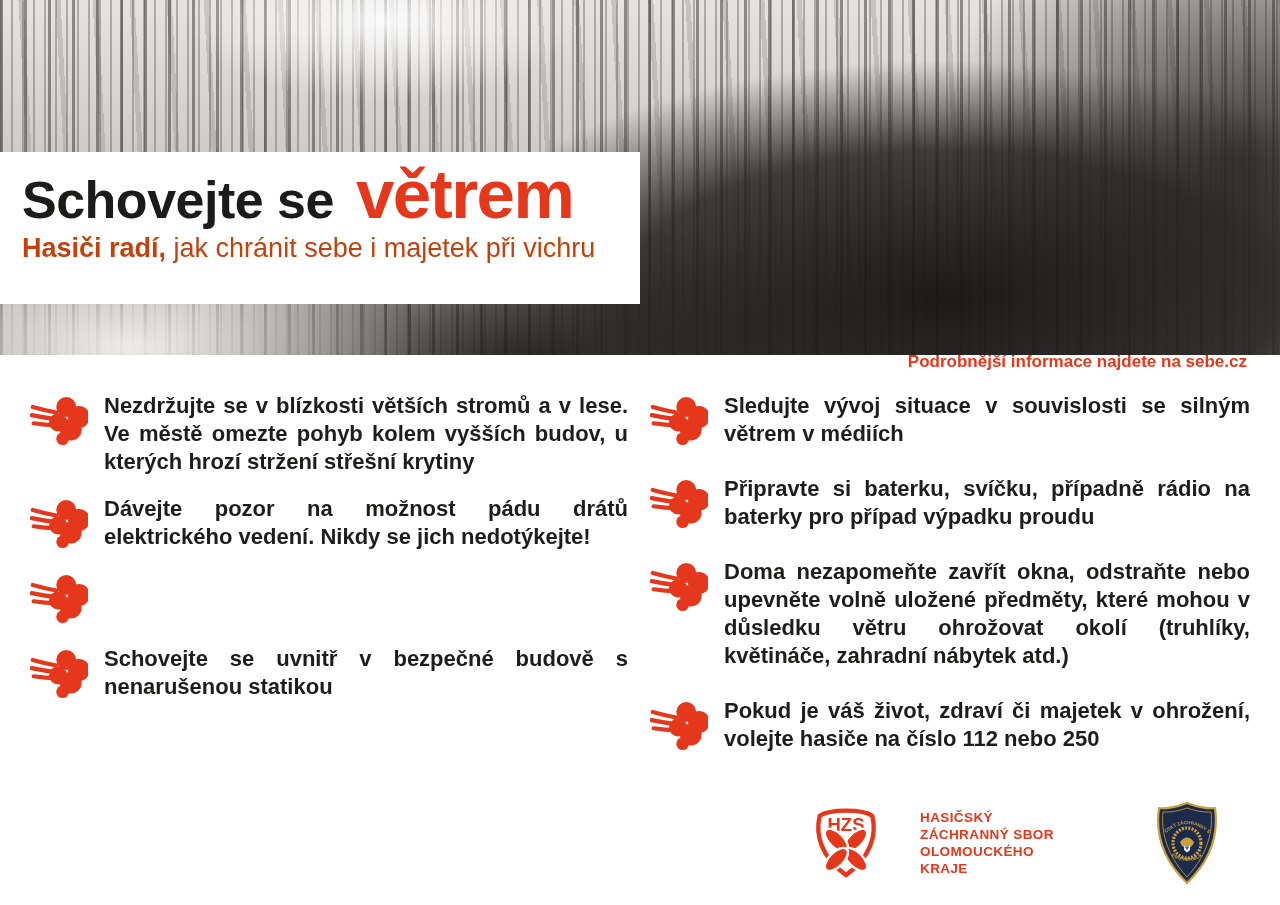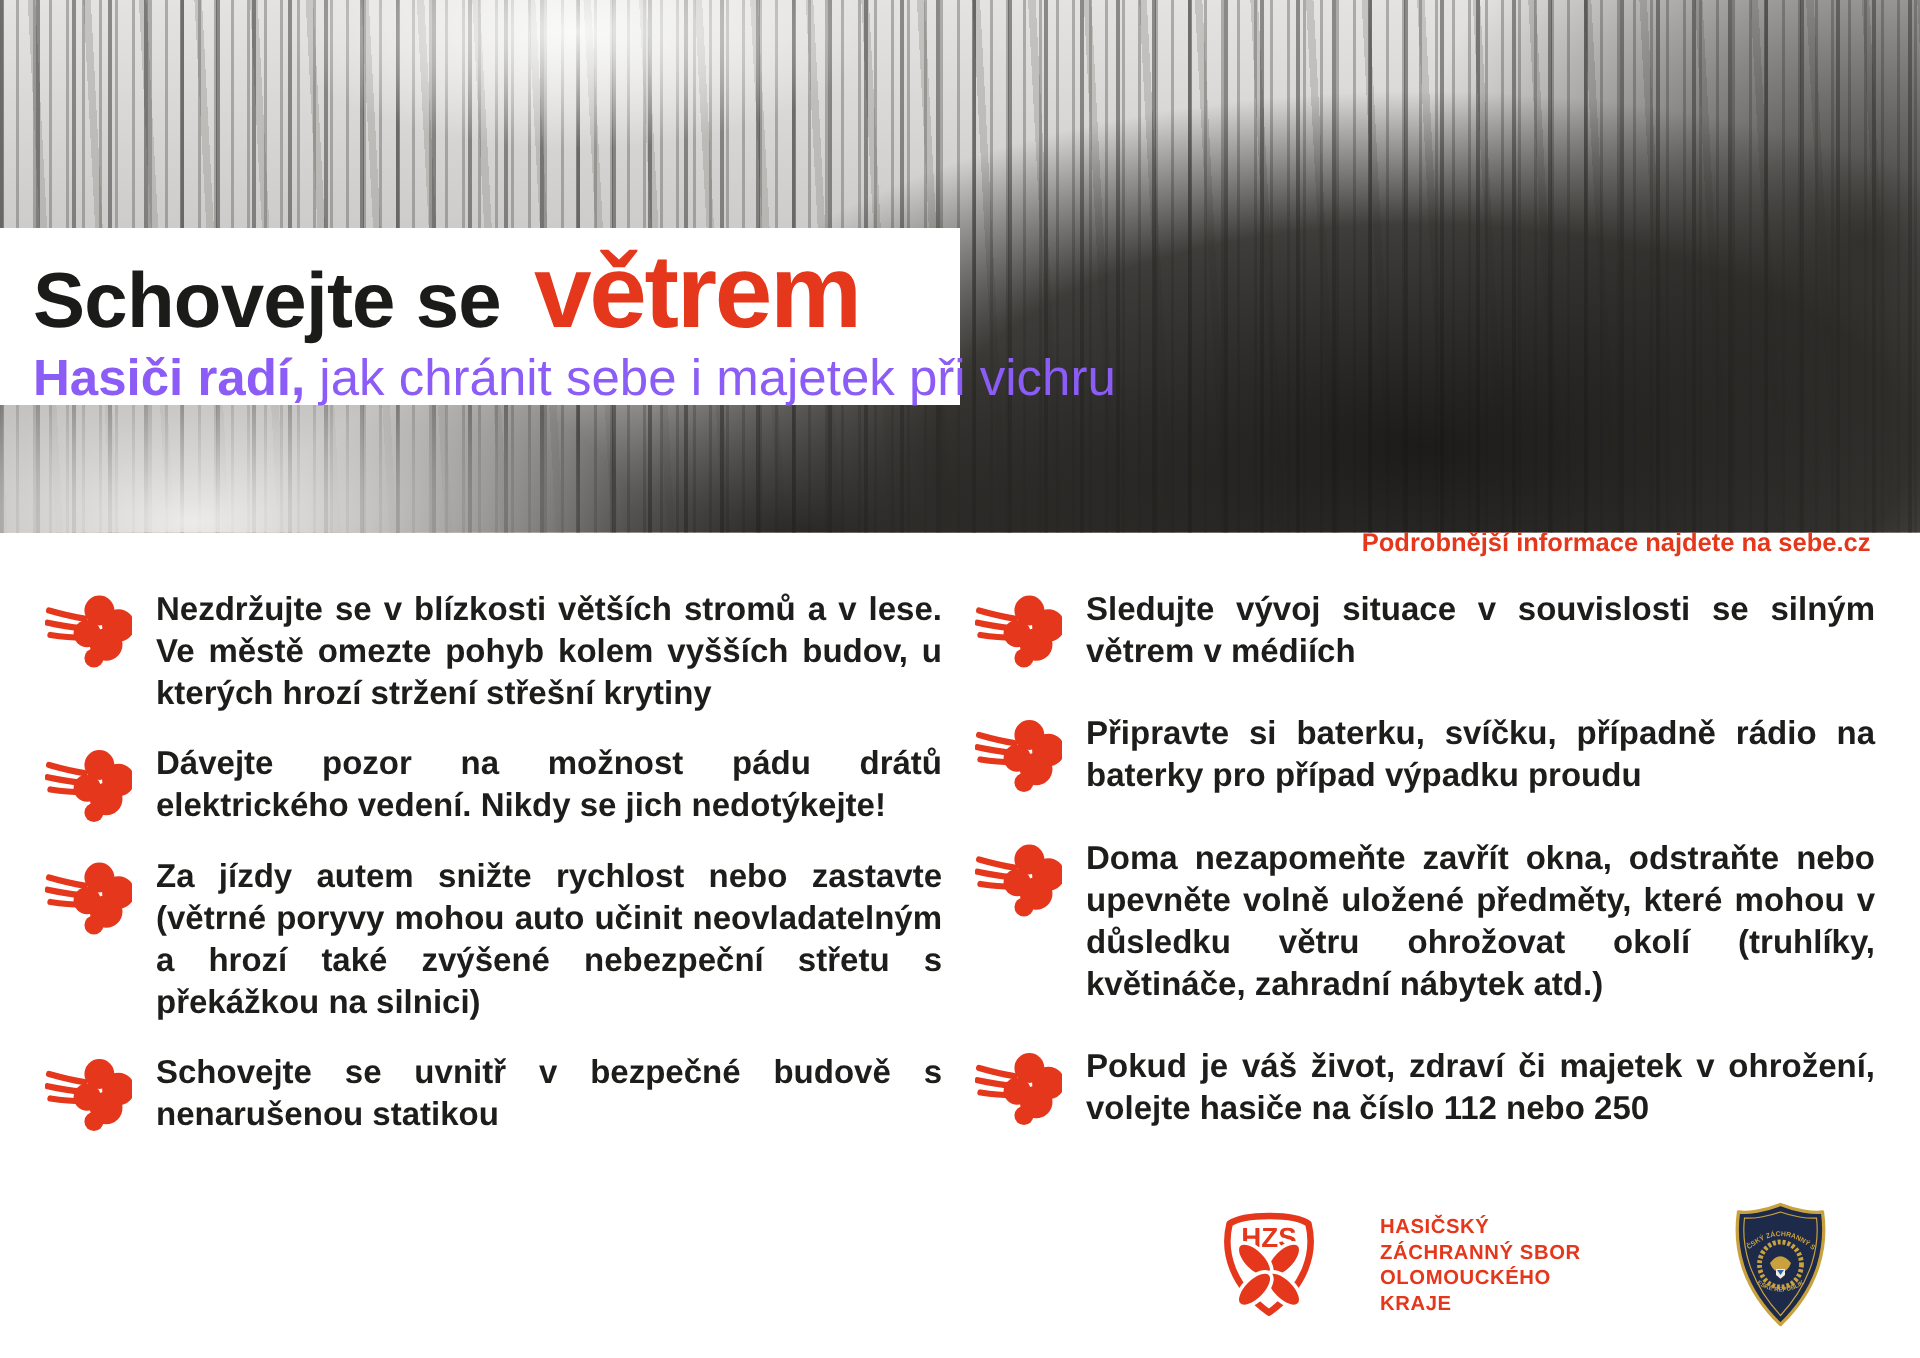--- a/index.html
+++ b/index.html
@@ -17,27 +17,27 @@
       radial-gradient(ellipse 540px 210px at 42% 102%, rgba(28,27,25,0.92) 0%, rgba(28,27,25,0) 68%),
       radial-gradient(ellipse 300px 120px at 30% 6%, rgba(255,255,255,0.85) 0%, rgba(255,255,255,0) 65%),
       repeating-linear-gradient(90deg, rgba(50,49,47,0.5) 0 3px, rgba(0,0,0,0) 3px 24px),
       repeating-linear-gradient(90deg, rgba(105,103,100,0.45) 0 2px, rgba(0,0,0,0) 2px 11px),
       repeating-linear-gradient(87deg, rgba(150,148,144,0.4) 0 5px, rgba(0,0,0,0) 5px 37px),
       linear-gradient(180deg,#e4e3e1 0%,#c9c8c6 50%,#a5a3a0 100%);
   }
 
   
   .title-box{
-    position:absolute;left:0;top:152px;width:640px;height:118px;
+    position:absolute;left:0;top:152px;width:640px;height:152px;
     background:#ffffff;padding:10px 0 0 22px;box-sizing:border-box;
   }
   .title-line{display:flex;align-items:baseline;gap:22px;line-height:0.95;white-space:nowrap;}
   .title-dark{font-size:52px;font-weight:700;letter-spacing:-0.5px;color:#1b1b19;}
   .title-accent{font-size:69px;font-weight:800;letter-spacing:-1.5px;color:var(--accent);}
-  .subtitle{margin-top:6px;font-size:34px;line-height:1.1;white-space:nowrap;color:#8b5cf6;}
+  .subtitle{margin-top:6px;font-size:27px;line-height:1.1;white-space:nowrap;color:#c2410c;}
   .subtitle b{font-weight:700;}
 
   
   .info-note{
     position:absolute;top:352px;right:33px;
     font-size:17px;font-weight:700;color:var(--accent);
   }
 
   
   :root{--accent:#e5371b;}
@@ -130,21 +130,20 @@
             <path d="M4,31 Q17,33 28,33"></path>
         </g>
         <g class="accent-fill">
           <circle cx="40" cy="13" r="11"></circle>
             <circle cx="54" cy="24" r="12"></circle>
             <circle cx="45" cy="38" r="12"></circle>
             <circle cx="31" cy="30" r="10"></circle>
             <circle cx="36" cy="48" r="7"></circle>
         </g>
       </svg>
-      <div class="tip-text">Za jízdy autem snižte rychlost nebo zastavte (větrné poryvy mohou auto učinit neovladatelným a hrozí také zvýšené nebezpeční střetu s překážkou na silnici)</div>
     </div>
     <div class="tip">
       <svg class="tip-icon" viewBox="0 0 64 58" width="58" height="53">
         <g fill="none" class="accent-stroke" stroke-width="4.6" stroke-linecap="round">
           <path d="M3,13 Q17,17 29,19"></path>
             <path d="M2,22 Q16,25 27,26"></path>
             <path d="M4,31 Q17,33 28,33"></path>
         </g>
         <g class="accent-fill">
           <circle cx="40" cy="13" r="11"></circle>

